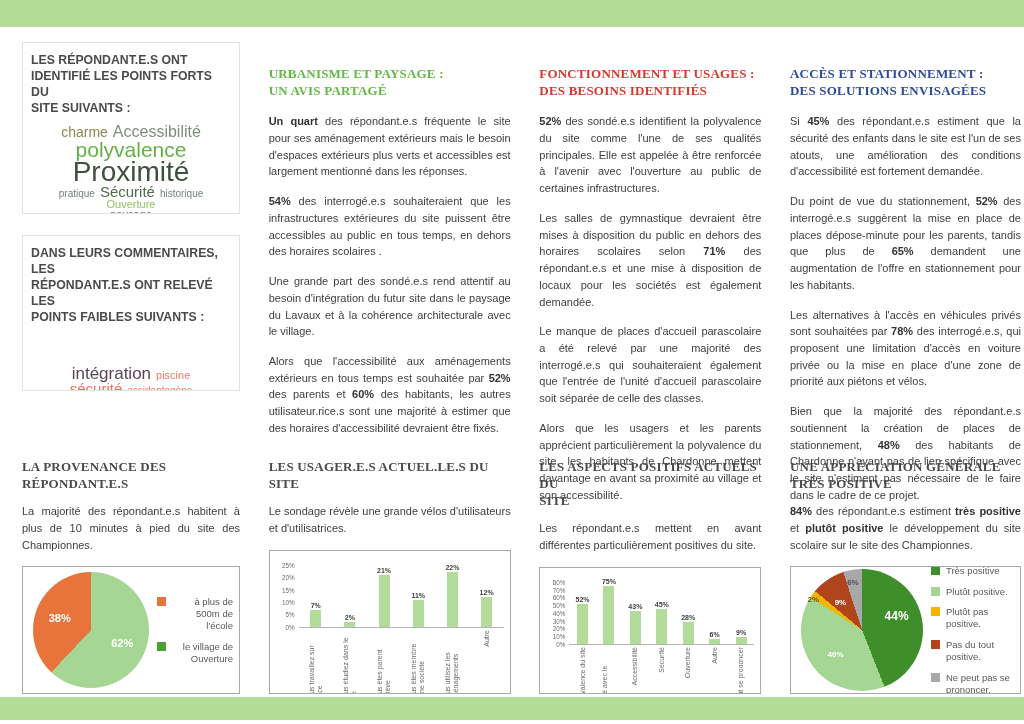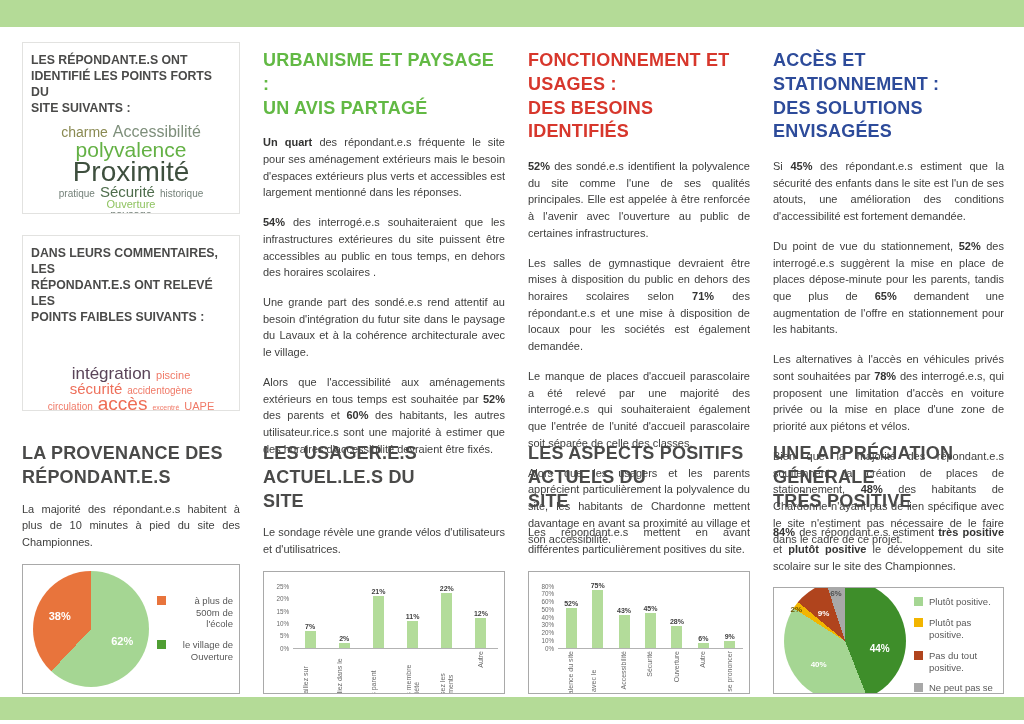--- a/index.html
+++ b/index.html
@@ -1,35 +1,35 @@
 <!DOCTYPE html>
 <html><head>
 <meta charset="utf-8">
 <style>
   html,body{margin:0;padding:0;}
   body{width:1024px;height:724px;background:#fff;font-family:"Liberation Sans",sans-serif;overflow:hidden;position:relative;}
   .band{height:27px;background:#b4db97;}
   .band.bottom{position:absolute;left:0;right:0;bottom:4px;height:23px;}
-  .content{display:flex;justify-content:space-between;padding:15px 20px 0 22px;box-sizing:border-box;}
+  .content{display:flex;justify-content:space-between;padding:15px 3px 0 22px;box-sizing:border-box;}
   .col{display:flex;flex-direction:column;}
   .col1{width:218px;}.col2{width:242px;}.col3{width:222px;}.col4{width:231px;}
   .top-part{height:400px;box-sizing:border-box;}
   .col2 .top-part,.col3 .top-part,.col4 .top-part{padding-top:7px;}
   .bottom-part{height:252px;box-sizing:border-box;display:flex;flex-direction:column;}
-  .sec-title{font-size:18px;font-weight:bold;line-height:1.32;letter-spacing:.2px;margin:0 0 14px 0;white-space:pre-line;color:#4a4a49;}
+  .sec-title{font-size:13px;font-weight:bold;line-height:1.32;letter-spacing:.2px;margin:16px 0 14px 0;white-space:pre-line;color:#4a4a49;font-family:Liberation Serif, serif;}
   .sec-title.green{color:#62b944;}
   .sec-title.red{color:#d7372c;}
   .sec-title.blue{color:#2d4b9a;}
   .bottom-part .sec-title{margin-bottom:11px;}
   p.body{font-size:11px;line-height:1.52;text-align:justify;color:#3e3e3d;margin:0 0 13px 0;}
   p.body b{color:#333332;}
   
   .cloud-card{border:1px solid #e2e2e0;background:#fff;box-sizing:border-box;padding:10px 8px;overflow:hidden;}
   .cloud-card.first{height:172px;margin-bottom:21px;}
-  .cloud-card.second{height:176px;}
+  .cloud-card.second{height:156px;}
   .cloud-card .card-title{font-size:12.3px;font-weight:bold;line-height:1.3;margin:0 0 8px 0;white-space:pre-line;color:#4a4a49;}
   .cloud{text-align:center;}
   .cloud-row{display:flex;justify-content:center;align-items:baseline;gap:5px;line-height:.92;}
   .cloud-word{white-space:nowrap;}
   
   .chart-box{border:1px solid #a9a9a9;background:#fff;box-sizing:border-box;height:150px;margin-top:auto;overflow:hidden;}
   
   .pie-box{display:flex;align-items:center;gap:8px;padding:0 6px 0 10px;}
   .pie{border-radius:50%;position:relative;flex-shrink:0;}
   .pie-lbl{position:absolute;transform:translate(-50%,-50%);font-weight:bold;}
@@ -309,21 +309,21 @@
       <p class="body">Du point de vue du stationnement, <b>52%</b> des interrogé.e.s suggèrent la mise en place de places dépose-minute pour les parents, tandis que plus de <b>65%</b> demandent une augmentation de l'offre en stationnement pour les habitants.</p>
       <p class="body">Les alternatives à l'accès en véhicules privés sont souhaitées par <b>78%</b> des interrogé.e.s, qui proposent une limitation d'accès en voiture privée ou la mise en place d'une zone de priorité aux piétons et vélos.</p>
       <p class="body">Bien que la majorité des répondant.e.s soutiennent la création de places de stationnement, <b>48%</b> des habitants de Chardonne n'ayant pas de lien spécifique avec le site n'estiment pas nécessaire de le faire dans le cadre de ce projet.</p>
     </div>
     <div class="bottom-part">
       <h2 class="sec-title dark">UNE APPRÉCIATION GÉNÉRALE
 TRÈS POSITIVE</h2>
       <p class="body"><b>84%</b> des répondant.e.s estiment <b>très positive</b> et <b>plutôt positive</b> le développement du site scolaire sur le site des Championnes.</p>
       <div class="chart-box pie-box">
           <div class="pie" style="height: 122px; width: 122px; background: conic-gradient(rgb(62, 142, 42) 0%, rgb(62, 142, 42) 44%, rgb(165, 214, 147) 44%, rgb(165, 214, 147) 84%, rgb(242, 181, 0) 84%, rgb(242, 181, 0) 86%, rgb(176, 68, 29) 86%, rgb(176, 68, 29) 95%, rgb(168, 168, 168) 95%, rgb(168, 168, 168) 101%);">
-            <span class="pie-lbl" style="font-size: 10px; color: rgb(255, 255, 255); left: 95.6593px; top: 68px;">44%</span>
+            <span class="pie-lbl" style="font-size: 12px; color: rgb(255, 255, 255); left: 95.6593px; top: 47px;">44%</span>
             <span class="pie-lbl" style="font-size: 8px; color: rgb(255, 255, 255); left: 34.6585px; top: 84.6193px;">40%</span>
             <span class="pie-lbl" style="font-size: 8px; color: rgb(107, 85, 0); left: 12.3827px; top: 29.4634px;">2%</span>
             <span class="pie-lbl" style="font-size: 8px; color: rgb(255, 255, 255); left: 39.4984px; top: 32.9033px;">9%</span>
             <span class="pie-lbl" style="font-size: 8px; color: rgb(79, 79, 79); left: 51.9453px; top: 13.0474px;">6%</span>
           </div>
           <div class="legend">
             <div class="legend-item">
               <span class="legend-sq" style="background: rgb(62, 142, 42);"></span>
               <span class="legend-lbl">Très positive</span>
             </div>

